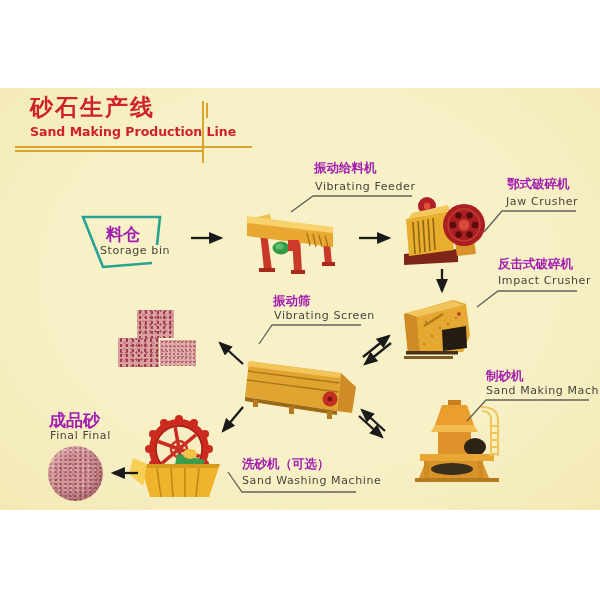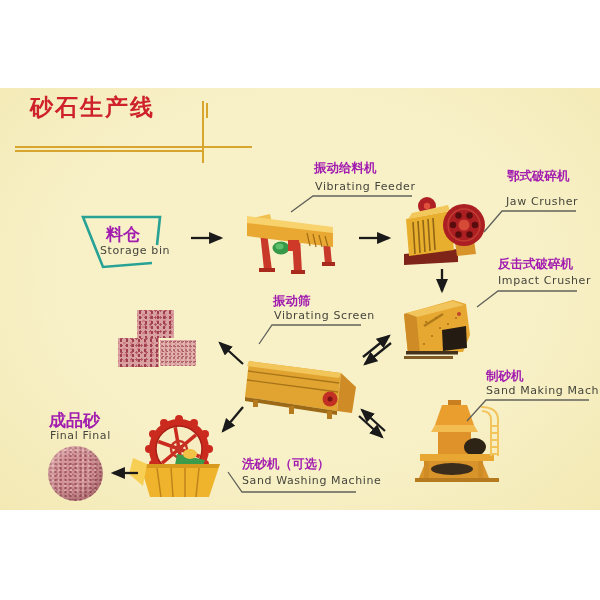--- a/index.html
+++ b/index.html
@@ -49,20 +49,21 @@
   svg{display:block;}
 </style>
 </head>
 <body>
 
 <div class="stage">
 
   <div class="canvas"></div>
 
   <div class="abs title-zh" style="left:30px;top:92px;">砂石生产线</div>
+  <div class="abs title-en" style="left:30px;top:124px;">Sand Making Production Line</div>
 
   <div class="goldline" style="left:15px;top:146px;width:237px;height:2px;"></div>
   <div class="goldline" style="left:15px;top:150px;width:187px;height:1.5px;"></div>
   <div class="goldline" style="left:202px;top:101px;width:2px;height:62px;"></div>
   <div class="goldline" style="left:206px;top:103px;width:2px;height:15px;"></div>
 
   <svg class="abs" style="left:76px;top:208px;" width="92" height="64" viewBox="0 0 92 64">
     <path d="M81,37 L84,9 L7,9 L27,59 L76,55" fill="none" stroke="#27a295" stroke-width="2.6"></path>
   </svg>
   <div class="abs zh big" style="left:106px;top:223px;">料仓</div>
@@ -107,21 +108,21 @@
       <circle cx="64" cy="33" r="16" fill="none" stroke="#c23d33" stroke-width="1.5"></circle>
       <circle cx="75" cy="33" r="3.2" fill="#570c0e"></circle>
       <circle cx="69.5" cy="42.5" r="3.2" fill="#570c0e"></circle>
       <circle cx="58.5" cy="42.5" r="3.2" fill="#570c0e"></circle>
       <circle cx="53" cy="33" r="3.2" fill="#570c0e"></circle>
       <circle cx="58.5" cy="23.5" r="3.2" fill="#570c0e"></circle>
       <circle cx="69.5" cy="23.5" r="3.2" fill="#570c0e"></circle>
       <circle cx="64" cy="33" r="5.5" fill="#d64a38"></circle>
     </g>
   </svg>
-  <div class="abs zh" style="left:507px;top:168px;">鄂式破碎机</div>
+  <div class="abs zh" style="left:507px;top:176px;">鄂式破碎机</div>
   <div class="abs en" style="left:506px;top:195px;">Jaw Crusher</div>
 
   <svg class="abs" style="left:396px;top:294px;" width="88" height="75" viewBox="0 0 88 75">
     <g>
       <polygon points="8,20 57,6 70,10 74,41 67,58 12,60" fill="#e7a832"></polygon>
       <polygon points="8,20 20,17 24,60 12,60" fill="#cf8c26"></polygon>
       <polygon points="10,19 57,7 68,11 21,23" fill="#f2c45c"></polygon>
       <line x1="28" y1="32" x2="47" y2="20" stroke="#b07a1a" stroke-width="2.5"></line>
       <circle cx="30" cy="28" r="1" fill="#a86f16"></circle>
         <circle cx="40" cy="24" r="1" fill="#a86f16"></circle>

